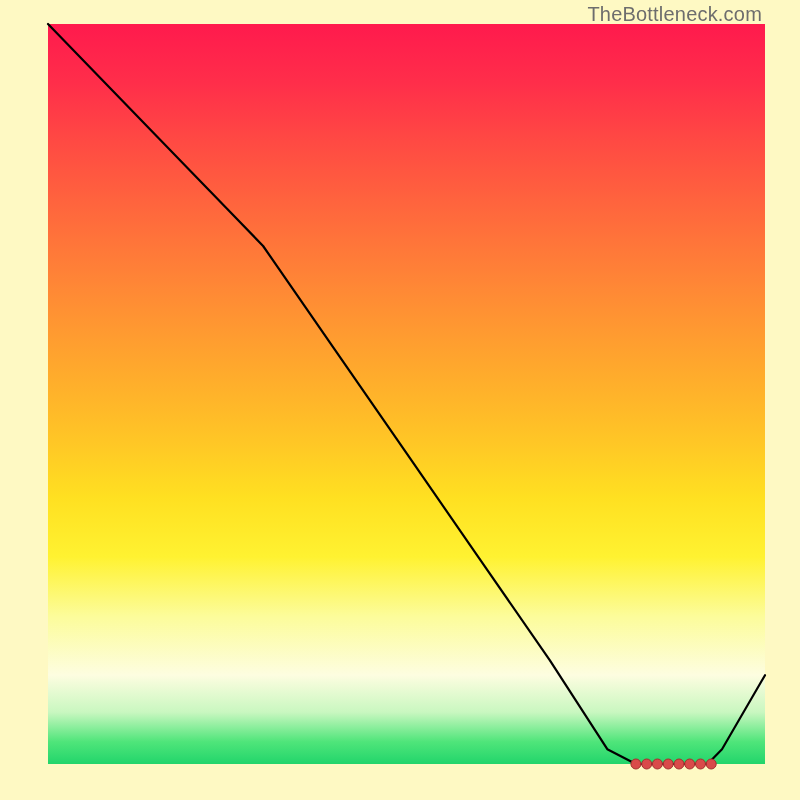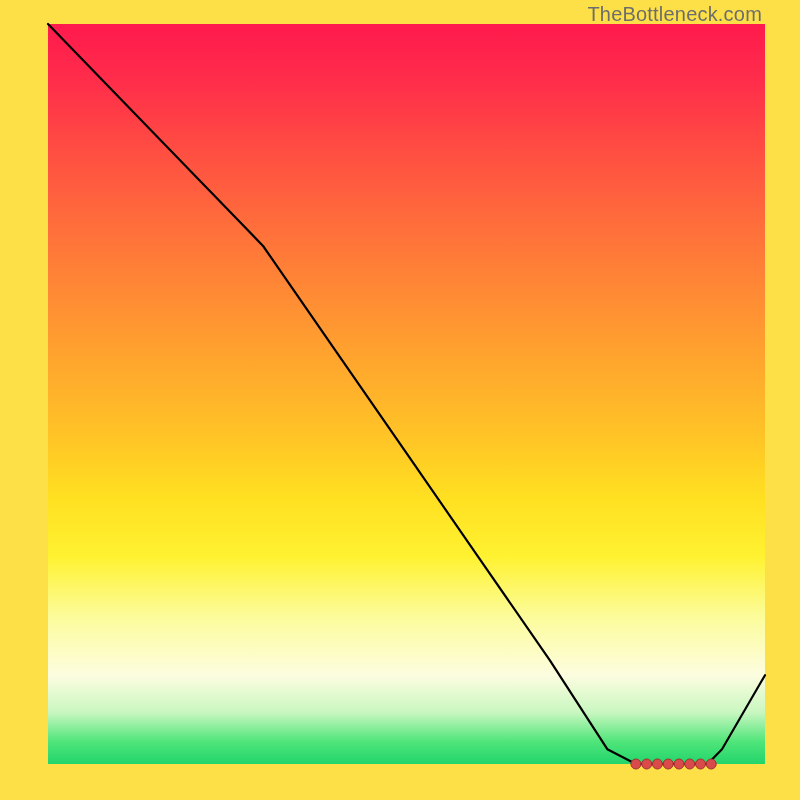--- a/index.html
+++ b/index.html
@@ -8,21 +8,21 @@
     width: 800px;
     height: 800px;
     background: #000;
     font-family: Arial, Helvetica, sans-serif;
     overflow: hidden;
   }
   .frame {
     position: relative;
     width: 800px;
     height: 800px;
-    background: #fde047;
+    background: #fef9c3;
   }
   .plot-area {
     position: absolute;
     left: 48px;
     top: 24px;
     width: 717px;
     height: 740px;
     
     background: linear-gradient(to bottom,
       #ff1a4d 0%,

